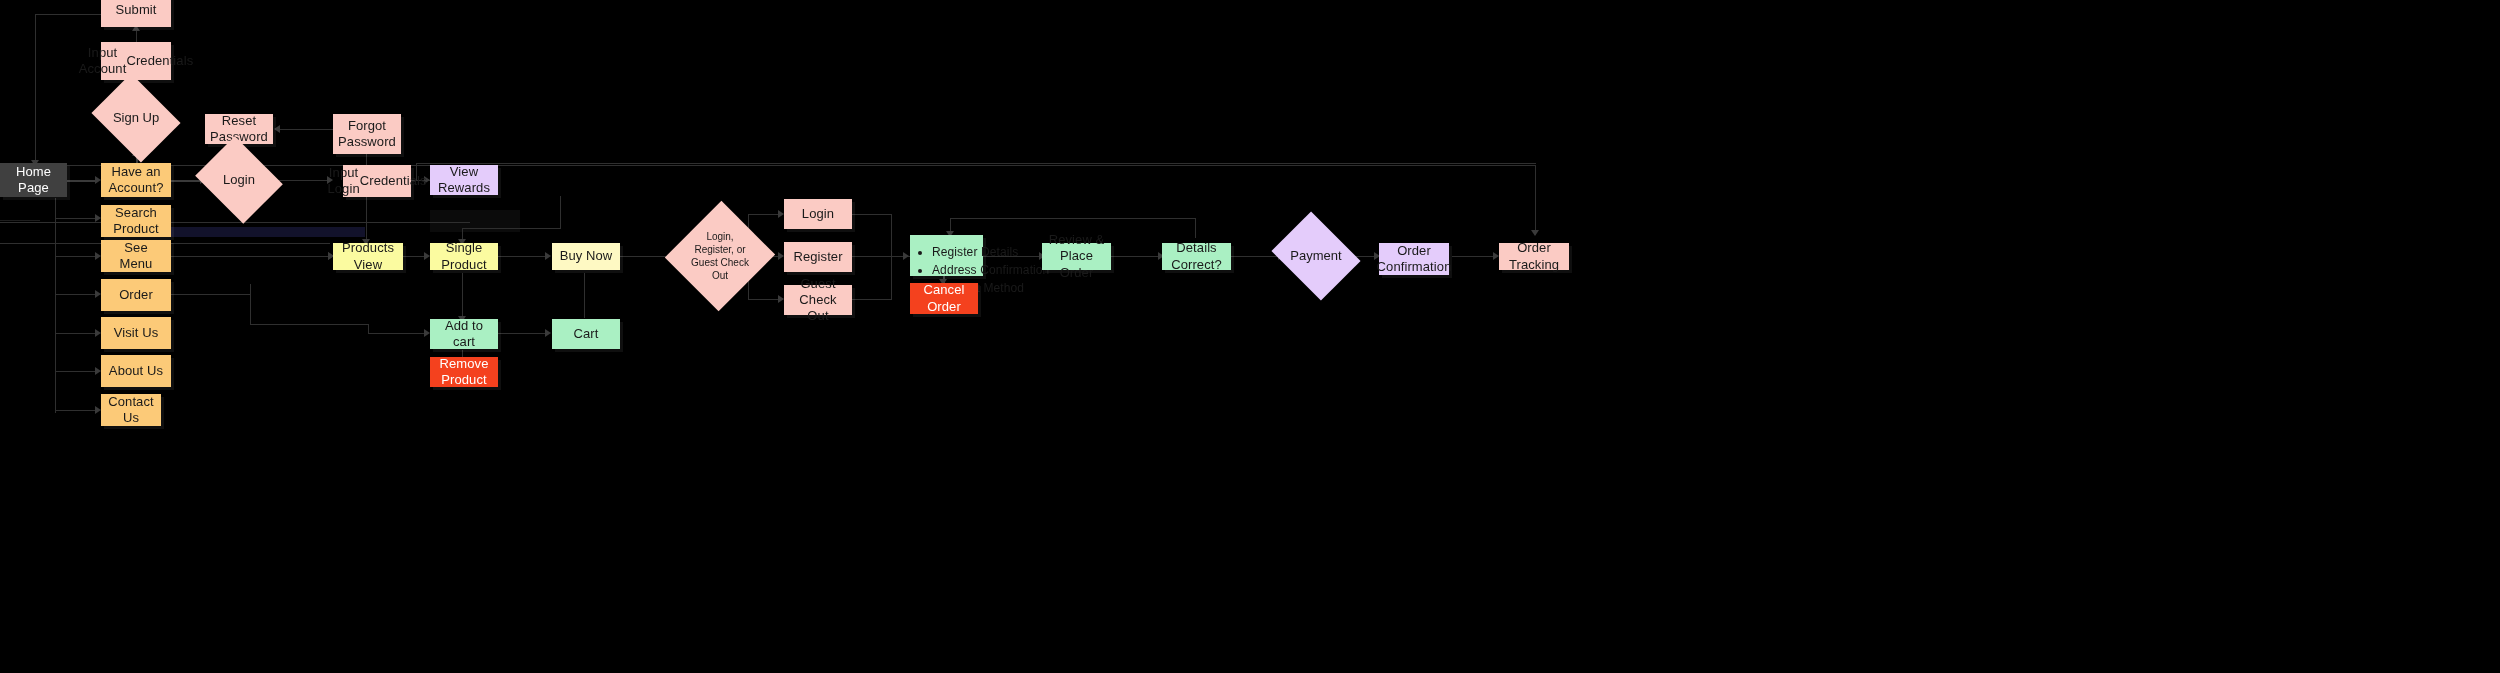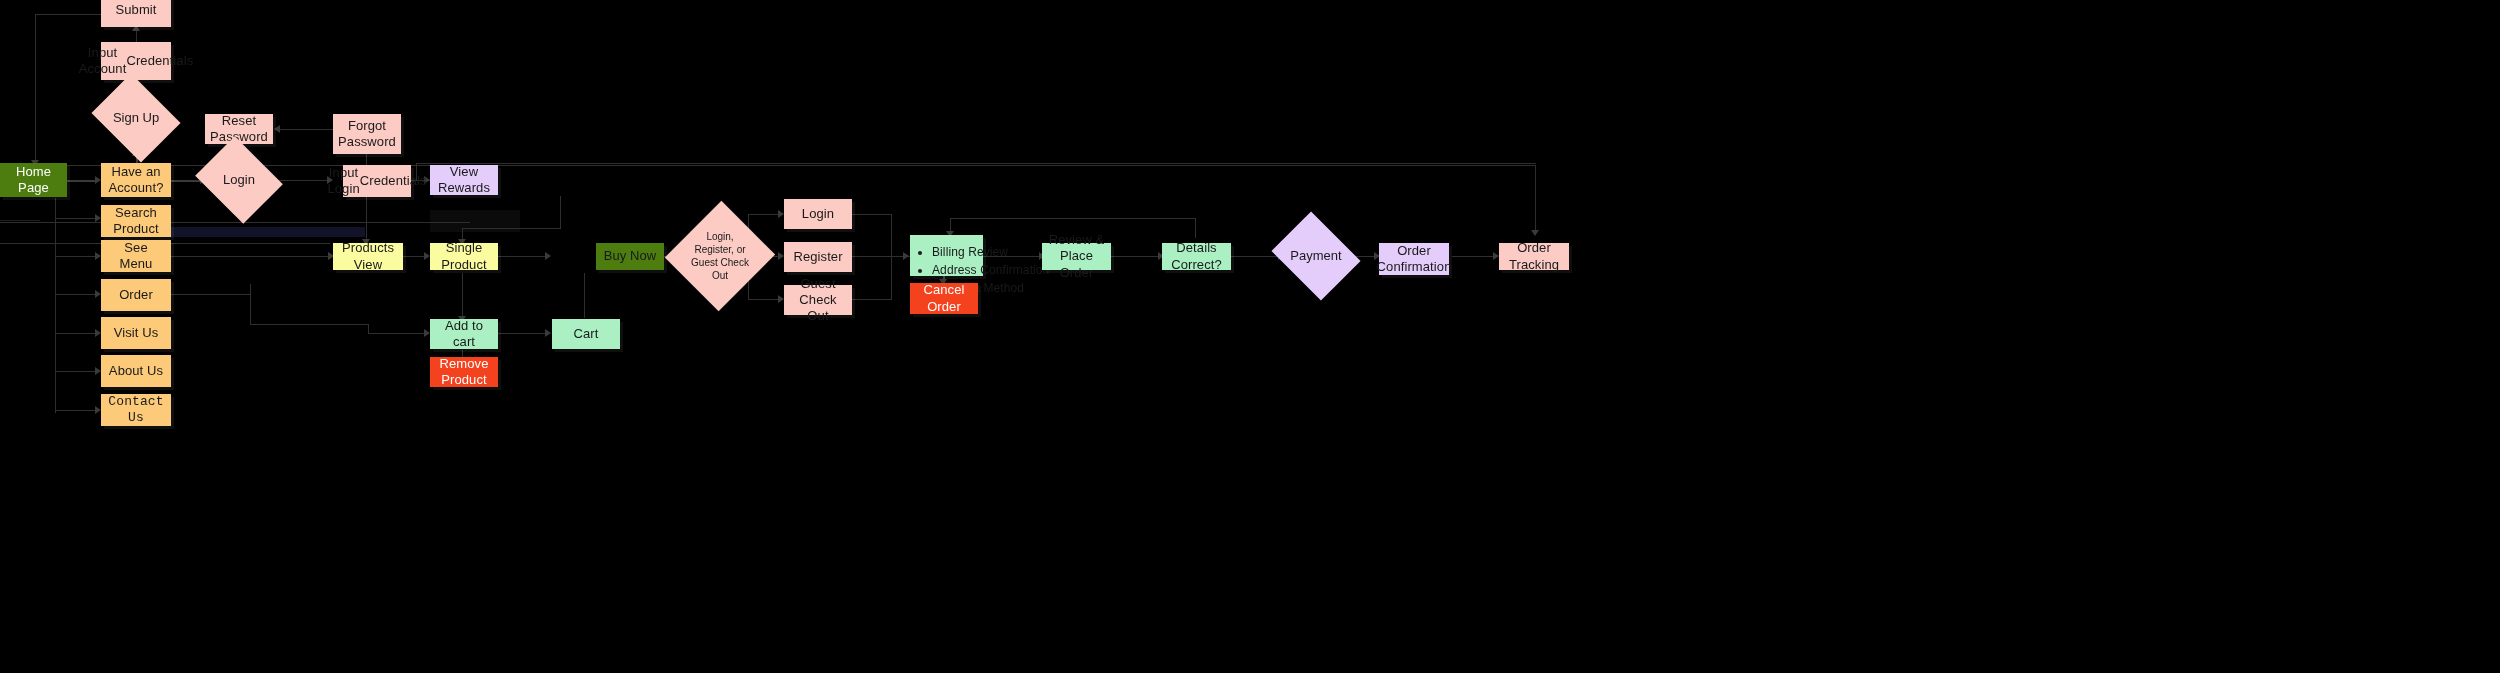--- a/index.html
+++ b/index.html
@@ -28,25 +28,25 @@
     font-size: 13px;
     line-height: 1.25;
     color: #1a1a1a;
     letter-spacing: .1px;
     padding: 4px 6px;
     z-index: 5;
   }
   .node.shadow { box-shadow: 3px 3px 0 rgba(255,255,255,0.06); }
 
   
-  .f-brown   { background: #4d7c0f; color: #ffffff; }
+  .f-brown   { background: #404040; color: #ffffff; }
   .f-orange  { background: #fcca78; color: #1a1a1a; }
   .f-pink    { background: #fbcbc4; color: #1a1a1a; }
   .f-yellow  { background: #fbfba0; color: #1a1a1a; }
-  .f-blue    { background: #4d7c0f; color: #1a1a1a; margin-left: 44px; }
+  .f-blue    { background: #fef9c3; color: #1a1a1a; }
   .f-green   { background: #aaf0c3; color: #1a1a1a; }
   .f-purple  { background: #e4ccfb; color: #1a1a1a; }
   .f-red     { background: #f4411e; color: #ffffff; }
 
   
   .diamond {
     position: absolute;
     z-index: 5;
   }
   .diamond .dia-shape {
@@ -291,21 +291,21 @@
   <div class="node f-orange shadow" style="left:101px;top:205px;width:70px;height:32px;">Search Product</div>
 
   <div class="node f-orange shadow" style="left:101px;top:240px;width:70px;height:32px;">See Menu</div>
 
   <div class="node f-orange shadow" style="left:101px;top:279px;width:70px;height:32px;">Order</div>
 
   <div class="node f-orange shadow" style="left:101px;top:317px;width:70px;height:32px;">Visit Us</div>
 
   <div class="node f-orange shadow" style="left:101px;top:355px;width:70px;height:32px;">About Us</div>
 
-  <div class="node f-orange shadow" style="left:101px;top:394px;width:70px;height:32px;font-family:Liberation Mono, monospace;">Contact Us</div>
+  <div class="node f-orange shadow" style="left:101px;top:394px;width:60px;height:32px;">Contact Us</div>
 
   <div class="node f-pink shadow" style="left:205px;top:114px;width:68px;height:30px;">Reset Password</div>
 
   <div class="diamond" style="left:205px;top:152px;width:68px;height:56px;">
     <div class="dia-shape" style="background:#fbcbc4;"></div>
     <div class="dia-label">Login</div>
   </div>
 
   <div class="node f-pink shadow" style="left:333px;top:114px;width:68px;height:40px;">Forgot Password</div>
 
@@ -340,21 +340,21 @@
   </div>
 
   <div class="node f-pink shadow" style="left:784px;top:199px;width:68px;height:30px;">Login</div>
 
   <div class="node f-pink shadow" style="left:784px;top:242px;width:68px;height:30px;">Register</div>
 
   <div class="node f-pink shadow" style="left:784px;top:285px;width:68px;height:30px;">Guest Check Out</div>
 
   <div class="node f-green bullets shadow" style="left:910px;top:235px;width:73px;height:41px;">
     <ul>
-      <li>Billing Review</li>
+      <li>Register Details</li>
       <li>Address Confirmation</li>
       <li>Payment Method</li>
     </ul>
   </div>
 
   <div class="node f-red shadow" style="left:910px;top:283px;width:68px;height:31px;">Cancel Order</div>
 
   <div class="node f-green shadow" style="left:1042px;top:243px;width:69px;height:27px;">Review &amp; Place Order</div>
 
   <div class="node f-green shadow" style="left:1162px;top:243px;width:69px;height:27px;">Details Correct?</div>

